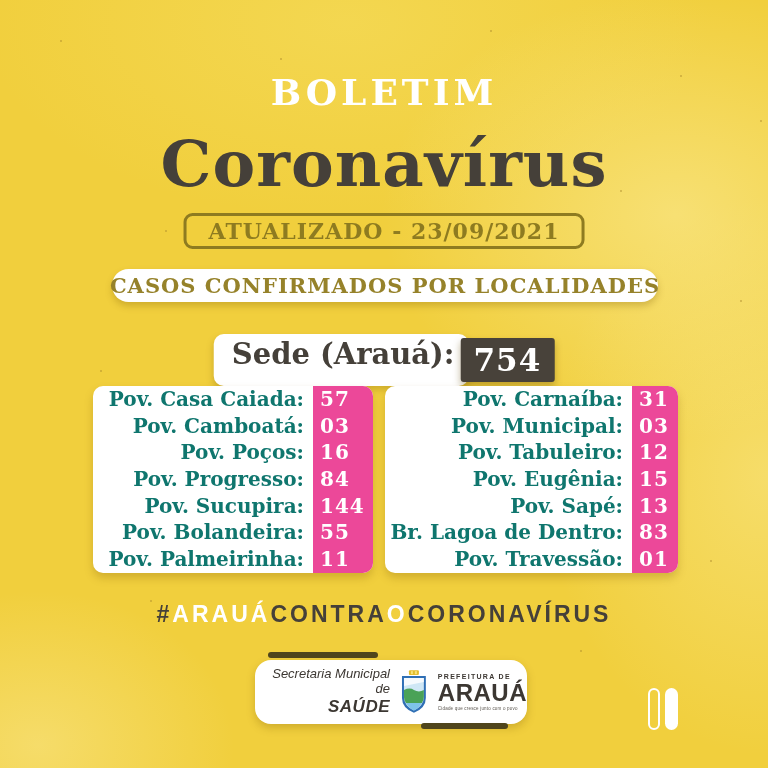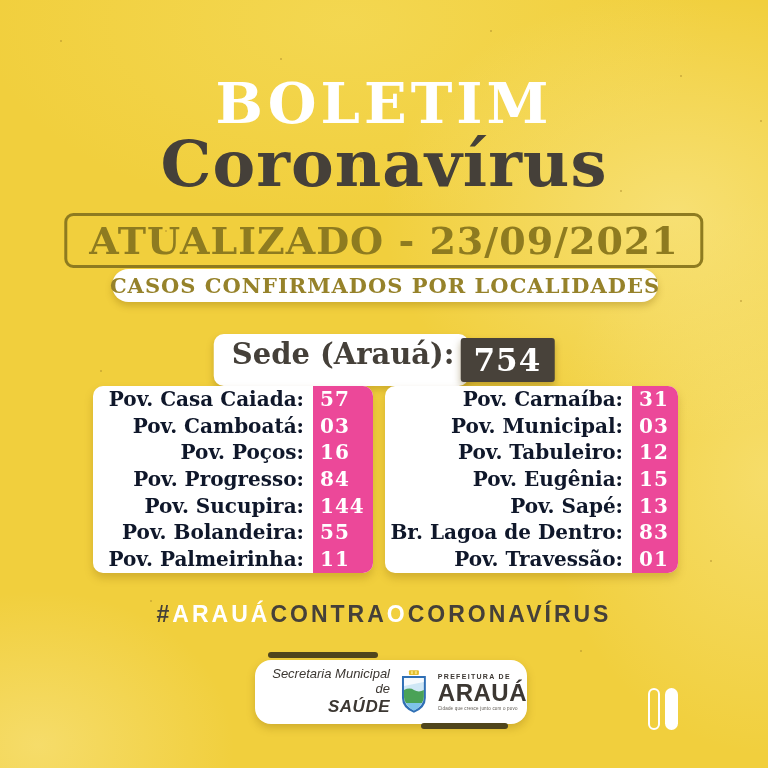--- a/index.html
+++ b/index.html
@@ -13,44 +13,44 @@
       radial-gradient(520px 280px at 45% 3%, rgba(246,223,100,.5), transparent 70%),
       #f1cf3d;
   }
   .speck{position:absolute;left:60px;top:40px;width:2px;height:2px;border-radius:50%;background:#a8862b;opacity:.55;
     box-shadow:220px 18px 0 #a8862b, 430px -10px 0 #a8862b, 620px 35px 0 #a8862b, 105px 190px 0 #a8862b,
       560px 150px 0 #a8862b, 680px 260px 0 #a8862b, 40px 330px 0 #a8862b, 300px 120px 0 #a8862b,
       650px 520px 0 #a8862b, 90px 560px 0 #a8862b, 240px 640px 0 #a8862b, 520px 610px 0 #a8862b,
       160px 420px 0 #a8862b, 700px 80px 0 #a8862b;}
   .slab{font-family:"DejaVu Serif","Liberation Serif",serif;font-weight:700;}
   .title-boletim{position:absolute;top:74px;left:0;width:100%;text-align:center;
-    font-size:56px;line-height:1.05;color:#ffffff;letter-spacing:4px;}
+    font-size:36px;line-height:1.05;color:#ffffff;letter-spacing:4px;}
   .title-coronavirus{position:absolute;top:130px;left:0;width:100%;text-align:center;
     font-size:64px;line-height:1.05;color:#454039;letter-spacing:1px;}
   .updated-box{position:absolute;top:213px;left:50%;transform:translateX(-50%);
     border:3px solid #8e7b20;border-radius:9px;padding:2px 22px;}
-  .updated-box span{font-size:38px;color:#8e7b20;letter-spacing:1px;white-space:nowrap;}
+  .updated-box span{font-size:22px;color:#8e7b20;letter-spacing:1px;white-space:nowrap;}
   .section-bar{position:absolute;top:269px;left:112px;width:546px;height:33px;background:#ffffff;
     border-radius:17px;box-shadow:0 4px 7px rgba(130,95,10,.3);
     display:flex;align-items:center;justify-content:center;}
   .section-bar span{font-size:21px;color:#96822a;letter-spacing:1px;white-space:nowrap;}
   .sede{position:absolute;top:334px;left:50%;transform:translateX(-50%);display:flex;align-items:center;}
   .sede-pill{background:#ffffff;height:40px;border-radius:10px;display:flex;align-items:center;
     padding:0 14px 12px 18px;box-shadow:0 4px 7px rgba(130,95,10,.3);}
   .sede-pill span{font-size:29px;color:#454039;white-space:nowrap;}
   .sede-value{background:#48423a;height:44px;border-radius:3px;display:flex;align-items:center;
     padding:0 13px;margin-left:-8px;box-shadow:0 4px 7px rgba(100,75,10,.35);}
   .sede-value span{font-size:31px;color:#ffffff;letter-spacing:1px;}
   .panels{position:absolute;top:386px;left:93px;display:flex;gap:12px;}
   .panel{background:#ffffff;border-radius:10px;overflow:hidden;
     box-shadow:0 5px 9px rgba(130,95,10,.28);display:grid;grid-auto-rows:26.7px;}
   .panel-left{width:280px;grid-template-columns:1fr 60px;}
   .panel-right{width:293px;grid-template-columns:1fr 46px;}
   .panel .lbl{text-align:right;padding-right:9px;font-family:"DejaVu Serif","Liberation Serif",serif;
-    font-weight:700;font-size:20px;line-height:26.7px;color:#0f172a;white-space:nowrap;overflow:hidden;}
+    font-weight:700;font-size:20px;line-height:26.7px;color:#0f766e;white-space:nowrap;overflow:hidden;}
   .panel .val{background:#ec4899;color:#ffffff;padding-left:7px;font-family:"DejaVu Serif","Liberation Serif",serif;
     font-weight:700;font-size:20px;line-height:26.7px;letter-spacing:1px;}
   .hashtag{position:absolute;top:601px;left:0;width:100%;text-align:center;
     font-weight:800;font-size:23px;letter-spacing:3px;white-space:nowrap;}
   .hashtag .tone-dark{color:#454039;}
   .hashtag .tone-light{color:#ffffff;}
   .footer-card{position:absolute;left:255px;top:660px;width:272px;height:64px;background:#ffffff;
     border-radius:16px;box-shadow:0 4px 8px rgba(130,95,10,.3);
     display:flex;align-items:center;justify-content:center;gap:10px;z-index:1;}
   .accent-bar{position:absolute;height:6px;background:#4f451c;border-radius:3px;z-index:2;}

